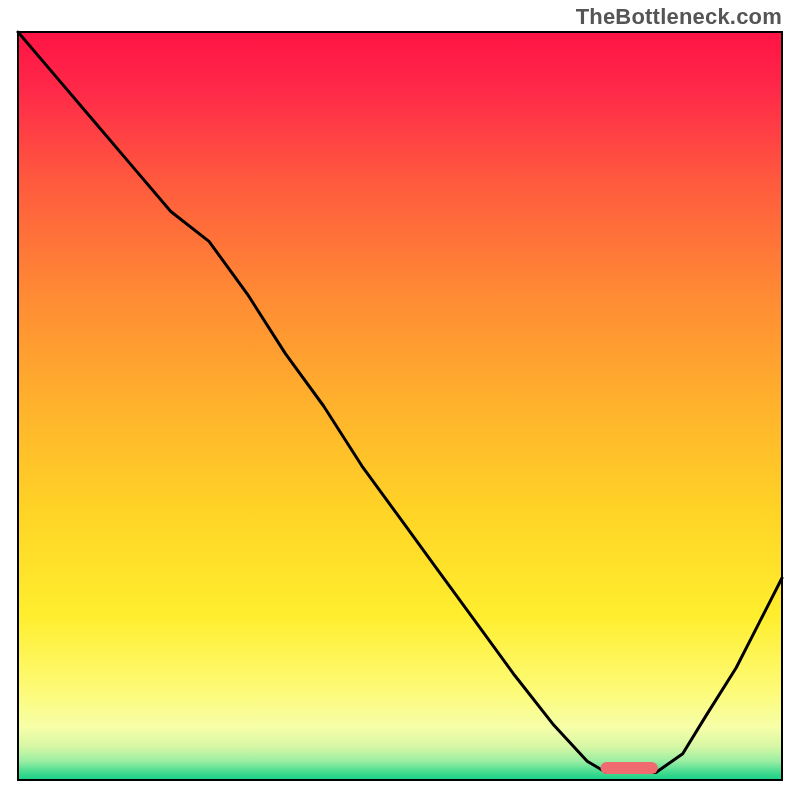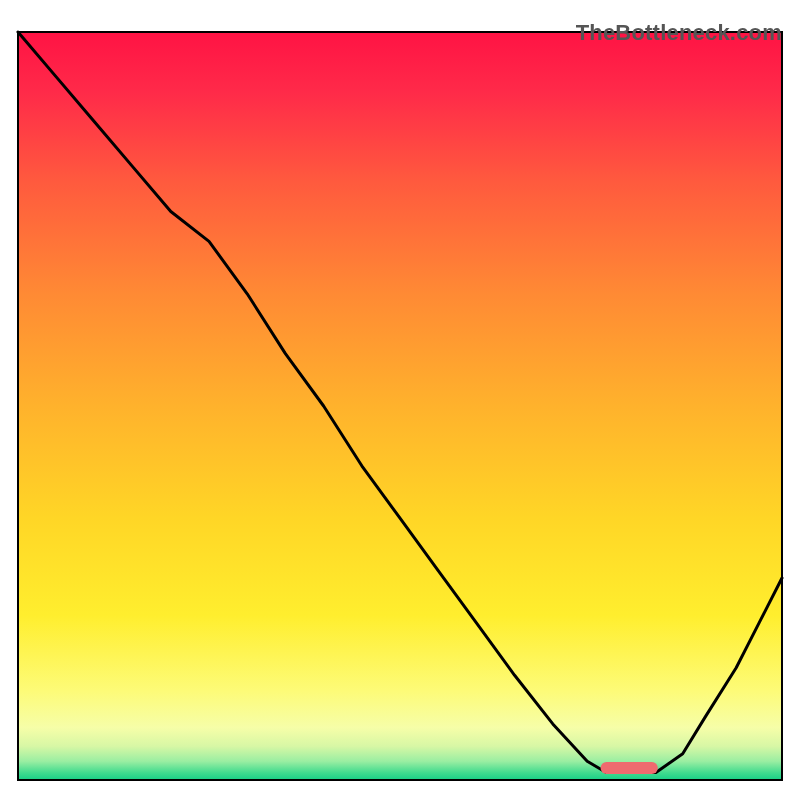--- a/index.html
+++ b/index.html
@@ -11,21 +11,21 @@
     font-family: Arial, sans-serif;
     overflow: hidden;
   }
   .container {
     position: relative;
     width: 800px;
     height: 800px;
   }
   .watermark {
     position: absolute;
-    top: 20px;
+    top: 4px;
     right: 18px;
     font-size: 22px;
     font-weight: 600;
     color: #555555;
     letter-spacing: 0.2px;
     z-index: 10;
   }
   svg.plot {
     position: absolute;
     top: 0;

